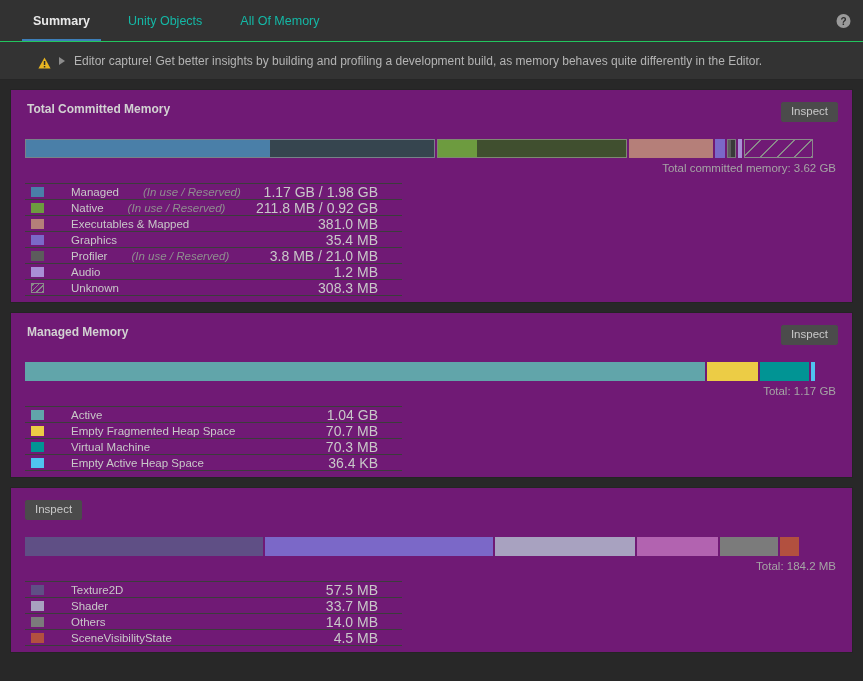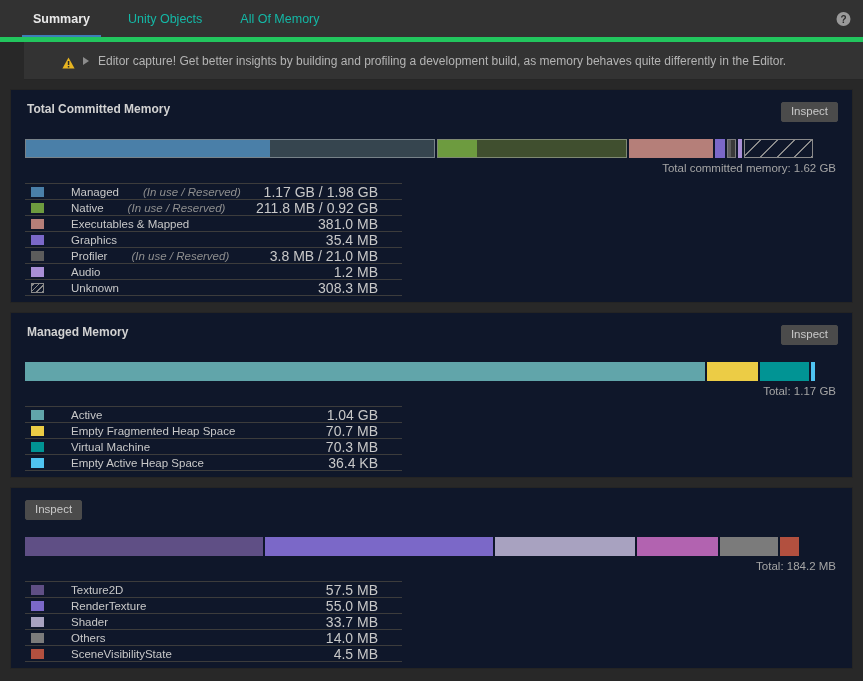--- a/index.html
+++ b/index.html
@@ -9,21 +9,21 @@
     font-family: "Liberation Sans", sans-serif;
     color: #c4c4c4;
     overflow: hidden;
   }
 
   
   .tabbar {
     position: relative;
     height: 42px;
     background: #323232;
-    border-bottom: 5px solid #22c55e;
+    border-bottom: 1px solid #22c55e;
     display: flex;
     align-items: stretch;
     padding-left: 14px;
   }
   .tab {
     display: flex; align-items: center;
     padding: 0 19px;
     font-size: 12.5px;
     color: #14b8a6;
     position: relative;
@@ -48,37 +48,36 @@
 
   
   .banner {
     height: 38px;
     background: #333333;
     display: flex;
     align-items: center;
     padding-left: 38px;
     gap: 8px;
     border-bottom: 1px solid #262626;
-    margin-left: 24px;
   }
   .banner .warn-tri { width: 13px; height: 12px; flex: none; }
   .banner .foldout {
     width: 0; height: 0; flex: none;
     border-left: 6px solid #8c8c8c;
     border-top: 4.5px solid transparent;
     border-bottom: 4.5px solid transparent;
     cursor: pointer;
     margin-right: 1px;
   }
   .banner .btext { font-size: 12px; color: #b4b4b4; }
 
   
   .page { padding: 9px 10px 0 10px; }
   .panel {
-    background: #0f172a;
+    background: #701a75;
     border: 1px solid #242424;
     margin-bottom: 9px;
     padding: 12px 14px 6px 14px;
     position: relative;
   }
   .panel-head {
     display: flex; align-items: flex-start;
     justify-content: space-between;
     height: 22px;
   }
@@ -204,21 +203,21 @@
             <div class="fill" style="width: 39px; background: rgb(109, 155, 63);"></div>
           </div>
           <div class="seg" style="width: 84px; background: rgb(181, 127, 121);"></div>
           <div class="seg" style="width: 10px; background: rgb(123, 104, 200);"></div>
           <div class="seg reserved" style="width: 9px; background: rgb(58, 58, 58);">
             <div class="fill" style="width: 3px; background: rgb(92, 92, 92);"></div>
           </div>
           <div class="seg" style="width: 4px; background: rgb(169, 143, 214);"></div>
           <div class="seg" style="width: 69px; border: 1px solid rgb(138, 138, 138); background: repeating-linear-gradient(-45deg, rgb(138, 138, 138) 0px, rgb(138, 138, 138) 1px, transparent 1px, transparent 12px);"></div>
         </div>
-        <div class="total-line">Total committed memory: 1.62 GB</div>
+        <div class="total-line">Total committed memory: 3.62 GB</div>
         <div class="legend">
           <div class="legend-row">
             <span class="swatch" style="background: rgb(74, 127, 168);"></span>
             <span class="lbl">Managed</span>
             <span class="sub">(In use / Reserved)</span>
             <span class="val">1.17 GB / 1.98 GB</span>
           </div>
           <div class="legend-row">
             <span class="swatch" style="background: rgb(109, 155, 63);"></span>
             <span class="lbl">Native</span>
@@ -301,25 +300,20 @@
           <div class="seg" style="width: 19px; background: rgb(178, 80, 63);"></div>
         </div>
         <div class="total-line">Total: 184.2 MB</div>
         <div class="legend">
           <div class="legend-row">
             <span class="swatch" style="background: rgb(95, 79, 133);"></span>
             <span class="lbl">Texture2D</span>
             <span class="val">57.5 MB</span>
           </div>
           <div class="legend-row">
-            <span class="swatch" style="background: rgb(123, 104, 200);"></span>
-            <span class="lbl">RenderTexture</span>
-            <span class="val">55.0 MB</span>
-          </div>
-          <div class="legend-row">
             <span class="swatch" style="background: rgb(168, 162, 192);"></span>
             <span class="lbl">Shader</span>
             <span class="val">33.7 MB</span>
           </div>
           <div class="legend-row">
             <span class="swatch" style="background: rgb(123, 123, 123);"></span>
             <span class="lbl">Others</span>
             <span class="val">14.0 MB</span>
           </div>
           <div class="legend-row">

